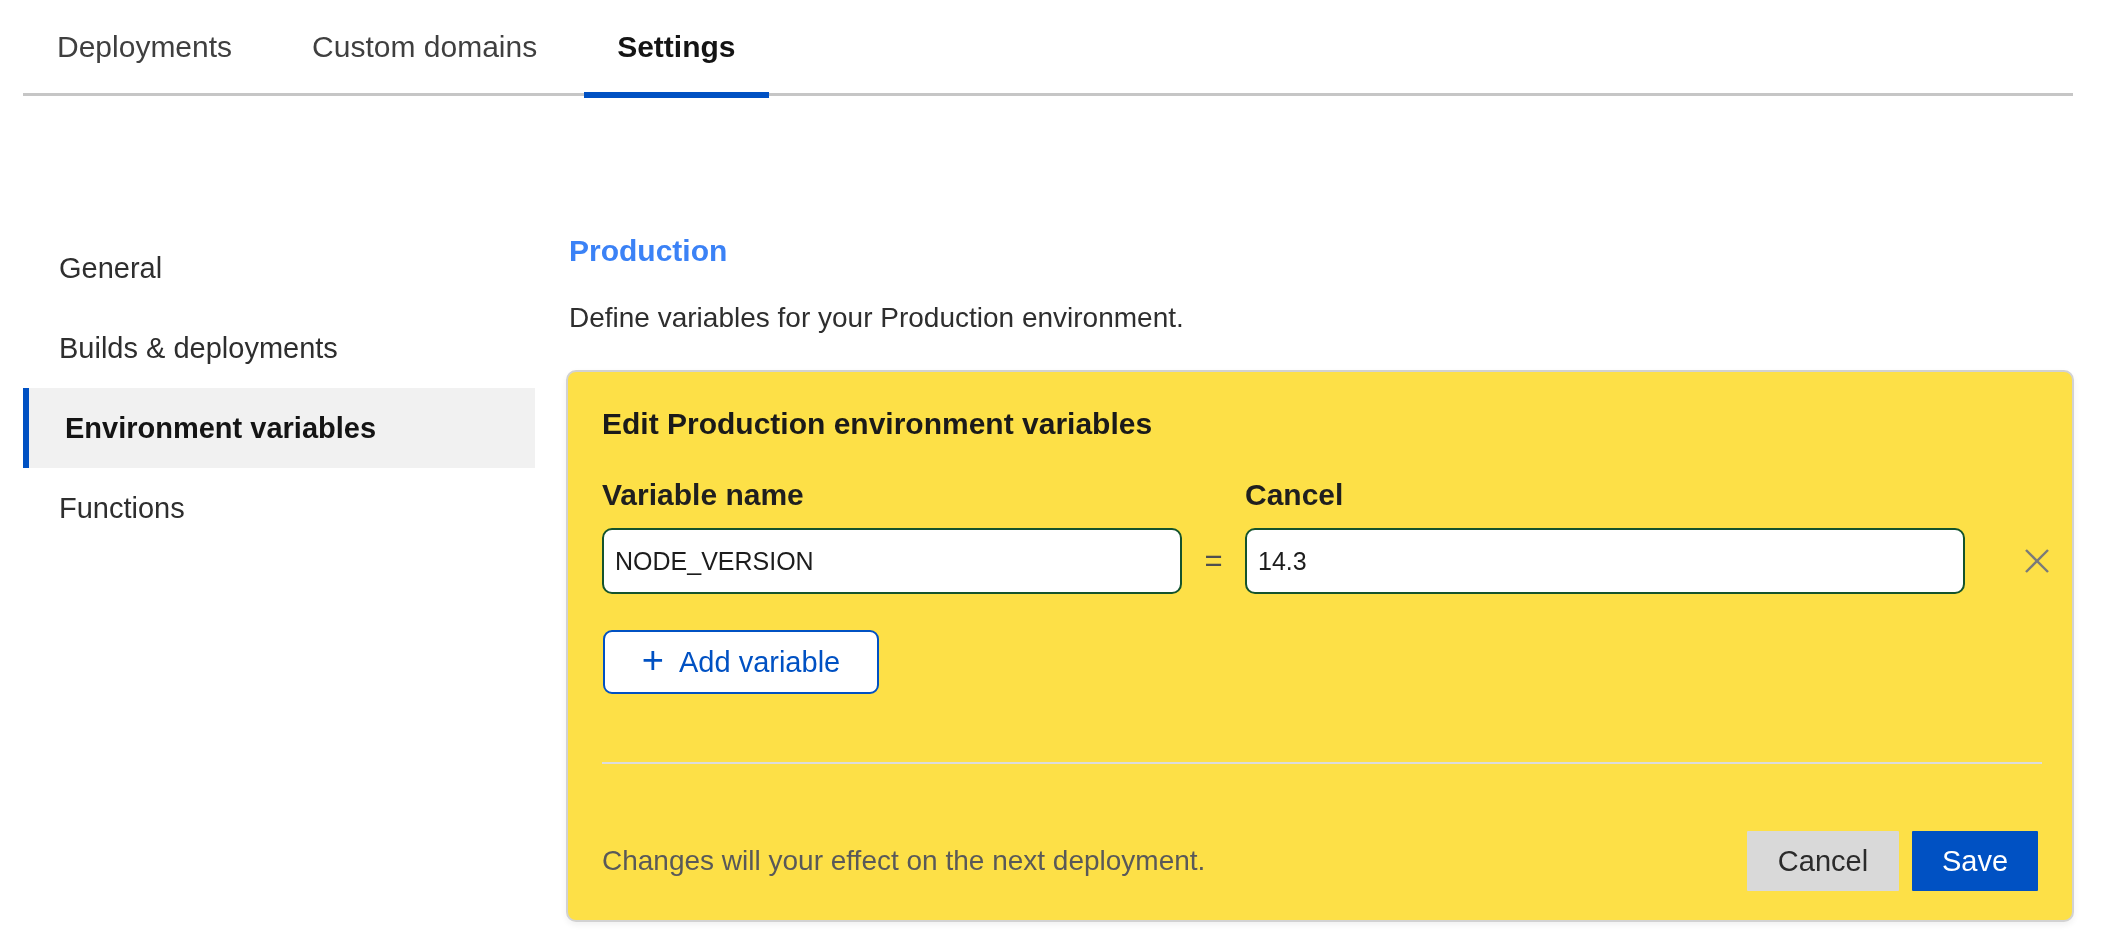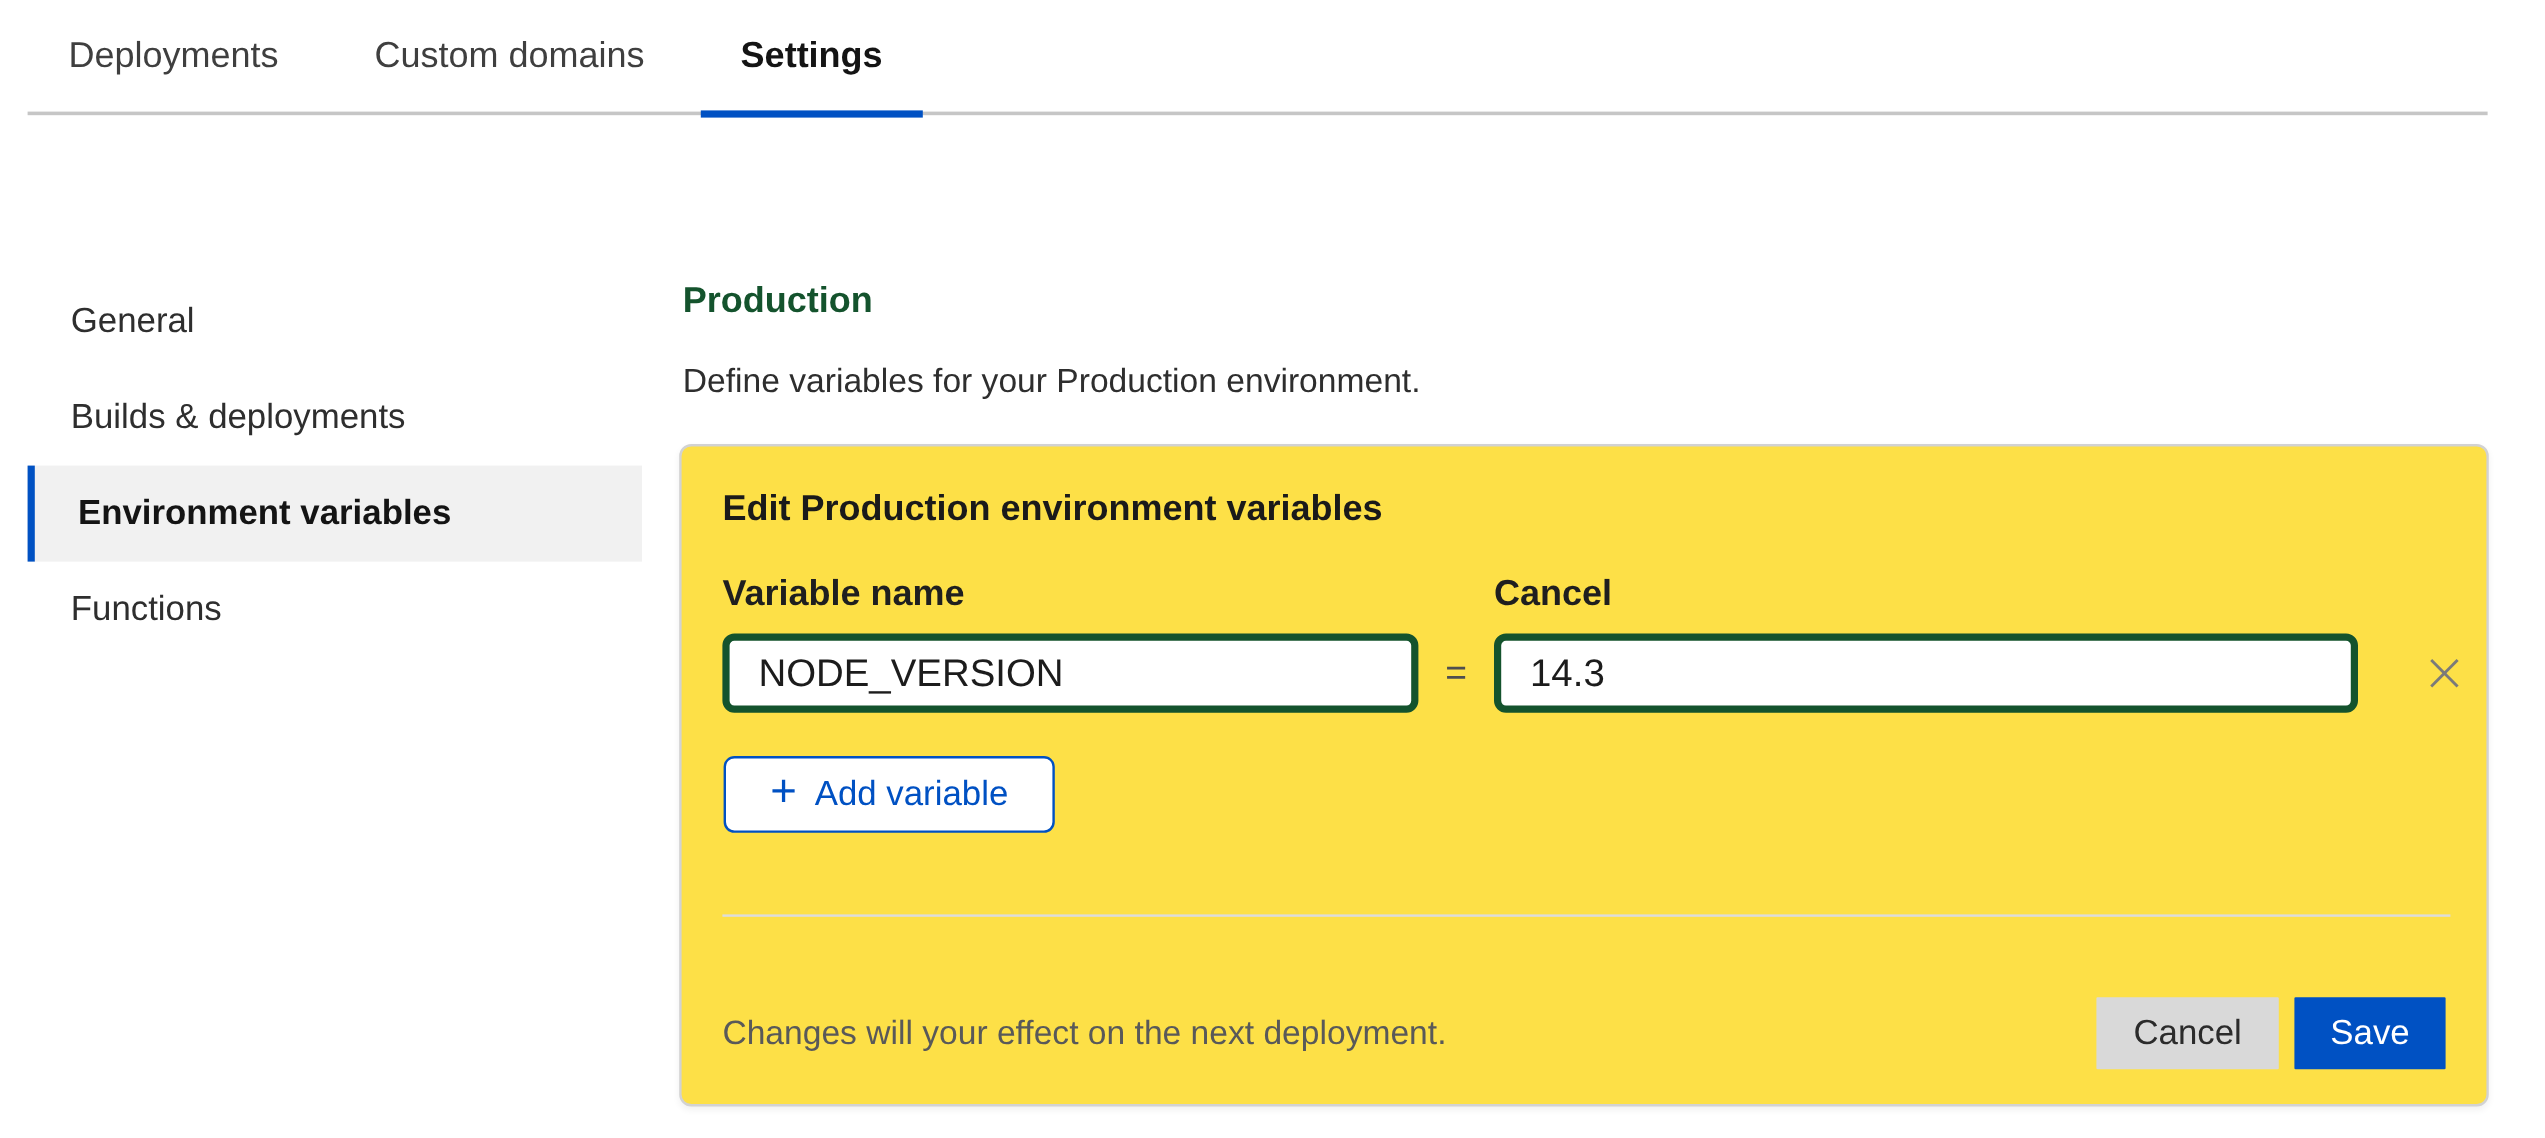--- a/index.html
+++ b/index.html
@@ -76,21 +76,21 @@
     font-weight:700;
     color:#141414;
   }
 
   
   .section-title{
     position:absolute;
     left:569px; top:234px;
     font-size:30px;
     font-weight:700;
-    color:#14532d;
+    color:#3b82f6;
   }
   .section-desc{
     position:absolute;
     left:569px; top:302px;
     font-size:28px;
     color:#2e2e2e;
   }
 
   
   .card{
@@ -116,27 +116,27 @@
     font-weight:700;
     color:#1f1f1f;
   }
   .label-name{left:34px;}
   .label-value{left:677px;}
 
   .text-input{
     position:absolute;
     top:156px;
     height:66px;
-    border:6px solid #14532d;
+    border:2px solid #14532d;
     border-radius:10px;
     background:#fff;
     font-family:inherit;
-    font-size:32px;
+    font-size:25px;
     color:#1c1c1c;
-    padding:0 24px;
+    padding:0 11px;
     outline:none;
   }
   .input-name{left:34px; width:580px;}
   .input-value{left:677px; width:720px;}
   .equals{
     position:absolute;
     left:614px; top:156px;
     width:63px; height:66px;
     display:flex;
     align-items:center;

